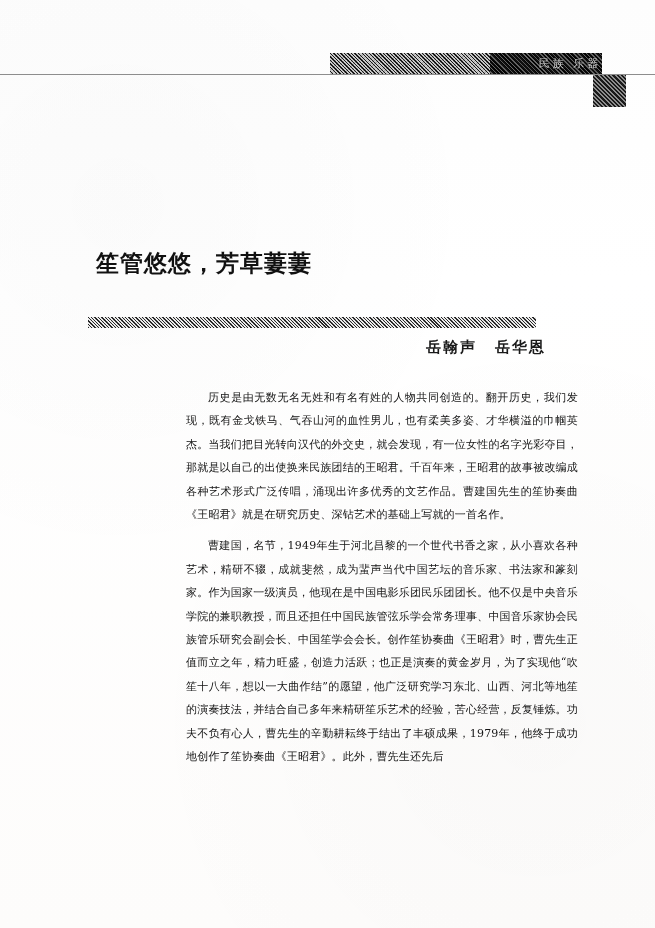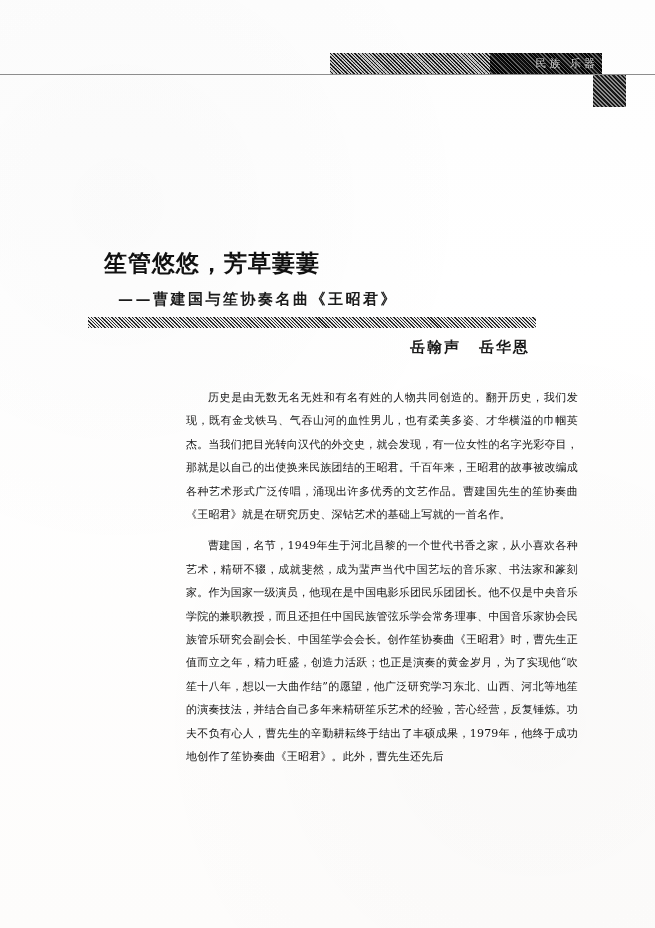--- a/index.html
+++ b/index.html
@@ -56,26 +56,27 @@
   #header-band-label {
     position: absolute;
     left: 494px;
     top: 54px;
     width: 104px;
     height: 20px;
     color: rgba(255,255,255,0.80);
     font-size: 11px;
     line-height: 20px;
     letter-spacing: 3px;
-    text-align: right;
+    text-align: center;
     white-space: nowrap;
     overflow: hidden;
     font-family: "DejaVu Sans", sans-serif;
     text-shadow: 0 0 2px rgba(0,0,0,0.9);
     filter: blur(0.4px);
+    padding-left: 24px;
   }
   #header-rule {
     position: absolute;
     left: 0;
     top: 74px;
     width: 655px;
     height: 1px;
     background: #8d8d8d;
   }
   #header-tab {
@@ -85,21 +86,21 @@
     width: 33px;
     height: 32px;
     background-color: #2e2e2e;
     background-image:
       repeating-linear-gradient(45deg, rgba(0,0,0,0.95) 0px, rgba(0,0,0,0.95) 1.5px, rgba(255,255,255,0.40) 1.5px, rgba(255,255,255,0.40) 3px);
     opacity: 0.9;
   }
   
   #title-block {
     position: absolute;
-    left: 104px;
+    left: 96px;
     top: 248px;
     width: 480px;
   }
   #article-title {
     font-family: "DejaVu Sans", sans-serif;
     font-size: 23px;
     font-weight: bold;
     color: #111111;
     letter-spacing: 1px;
     line-height: 30px;
@@ -130,20 +131,21 @@
     position: absolute;
     left: 0;
     top: 338px;
     width: 530px;
     text-align: right;
     font-family: "DejaVu Serif", serif;
     font-size: 15px;
     font-weight: bold;
     color: #1a1a1a;
     letter-spacing: 2px;
+    padding-left: 16px;
   }
   #byline .author + .author { margin-left: 18px; }
   
   #body-text {
     position: absolute;
     left: 186px;
     top: 386px;
     width: 392px;
   }
   .para {
@@ -188,21 +190,20 @@
   <div>
     <div id="header-band"></div>
     <div id="header-band-darkzone"></div>
     <div id="header-band-label">民族 乐器</div>
     <div id="header-rule"></div>
     <div id="header-tab"></div>
   </div>
 
   <div id="title-block">
     <h1 id="article-title">笙管悠悠，芳草萋萋</h1>
-    <div id="article-subtitle">——曹建国与笙协奏名曲《王昭君》</div>
   </div>
 
   <div id="title-divider"></div>
 
   <div id="byline">
     <span class="author">岳翰声</span><span class="author">岳华恩</span>
   </div>
 
   <div id="body-text">
     <p class="para" id="para-1">历史是由无数无名无姓和有名有姓的人物共同创造的。翻开历史，我们发现，既有金戈铁马、气吞山河的血性男儿，也有柔美多姿、才华横溢的巾帼英杰。当我们把目光转向汉代的外交史，就会发现，有一位女性的名字光彩夺目，那就是以自己的出使换来民族团结的王昭君。千百年来，王昭君的故事被改编成各种艺术形式广泛传唱，涌现出许多优秀的文艺作品。曹建国先生的笙协奏曲《王昭君》就是在研究历史、深钻艺术的基础上写就的一首名作。</p>

